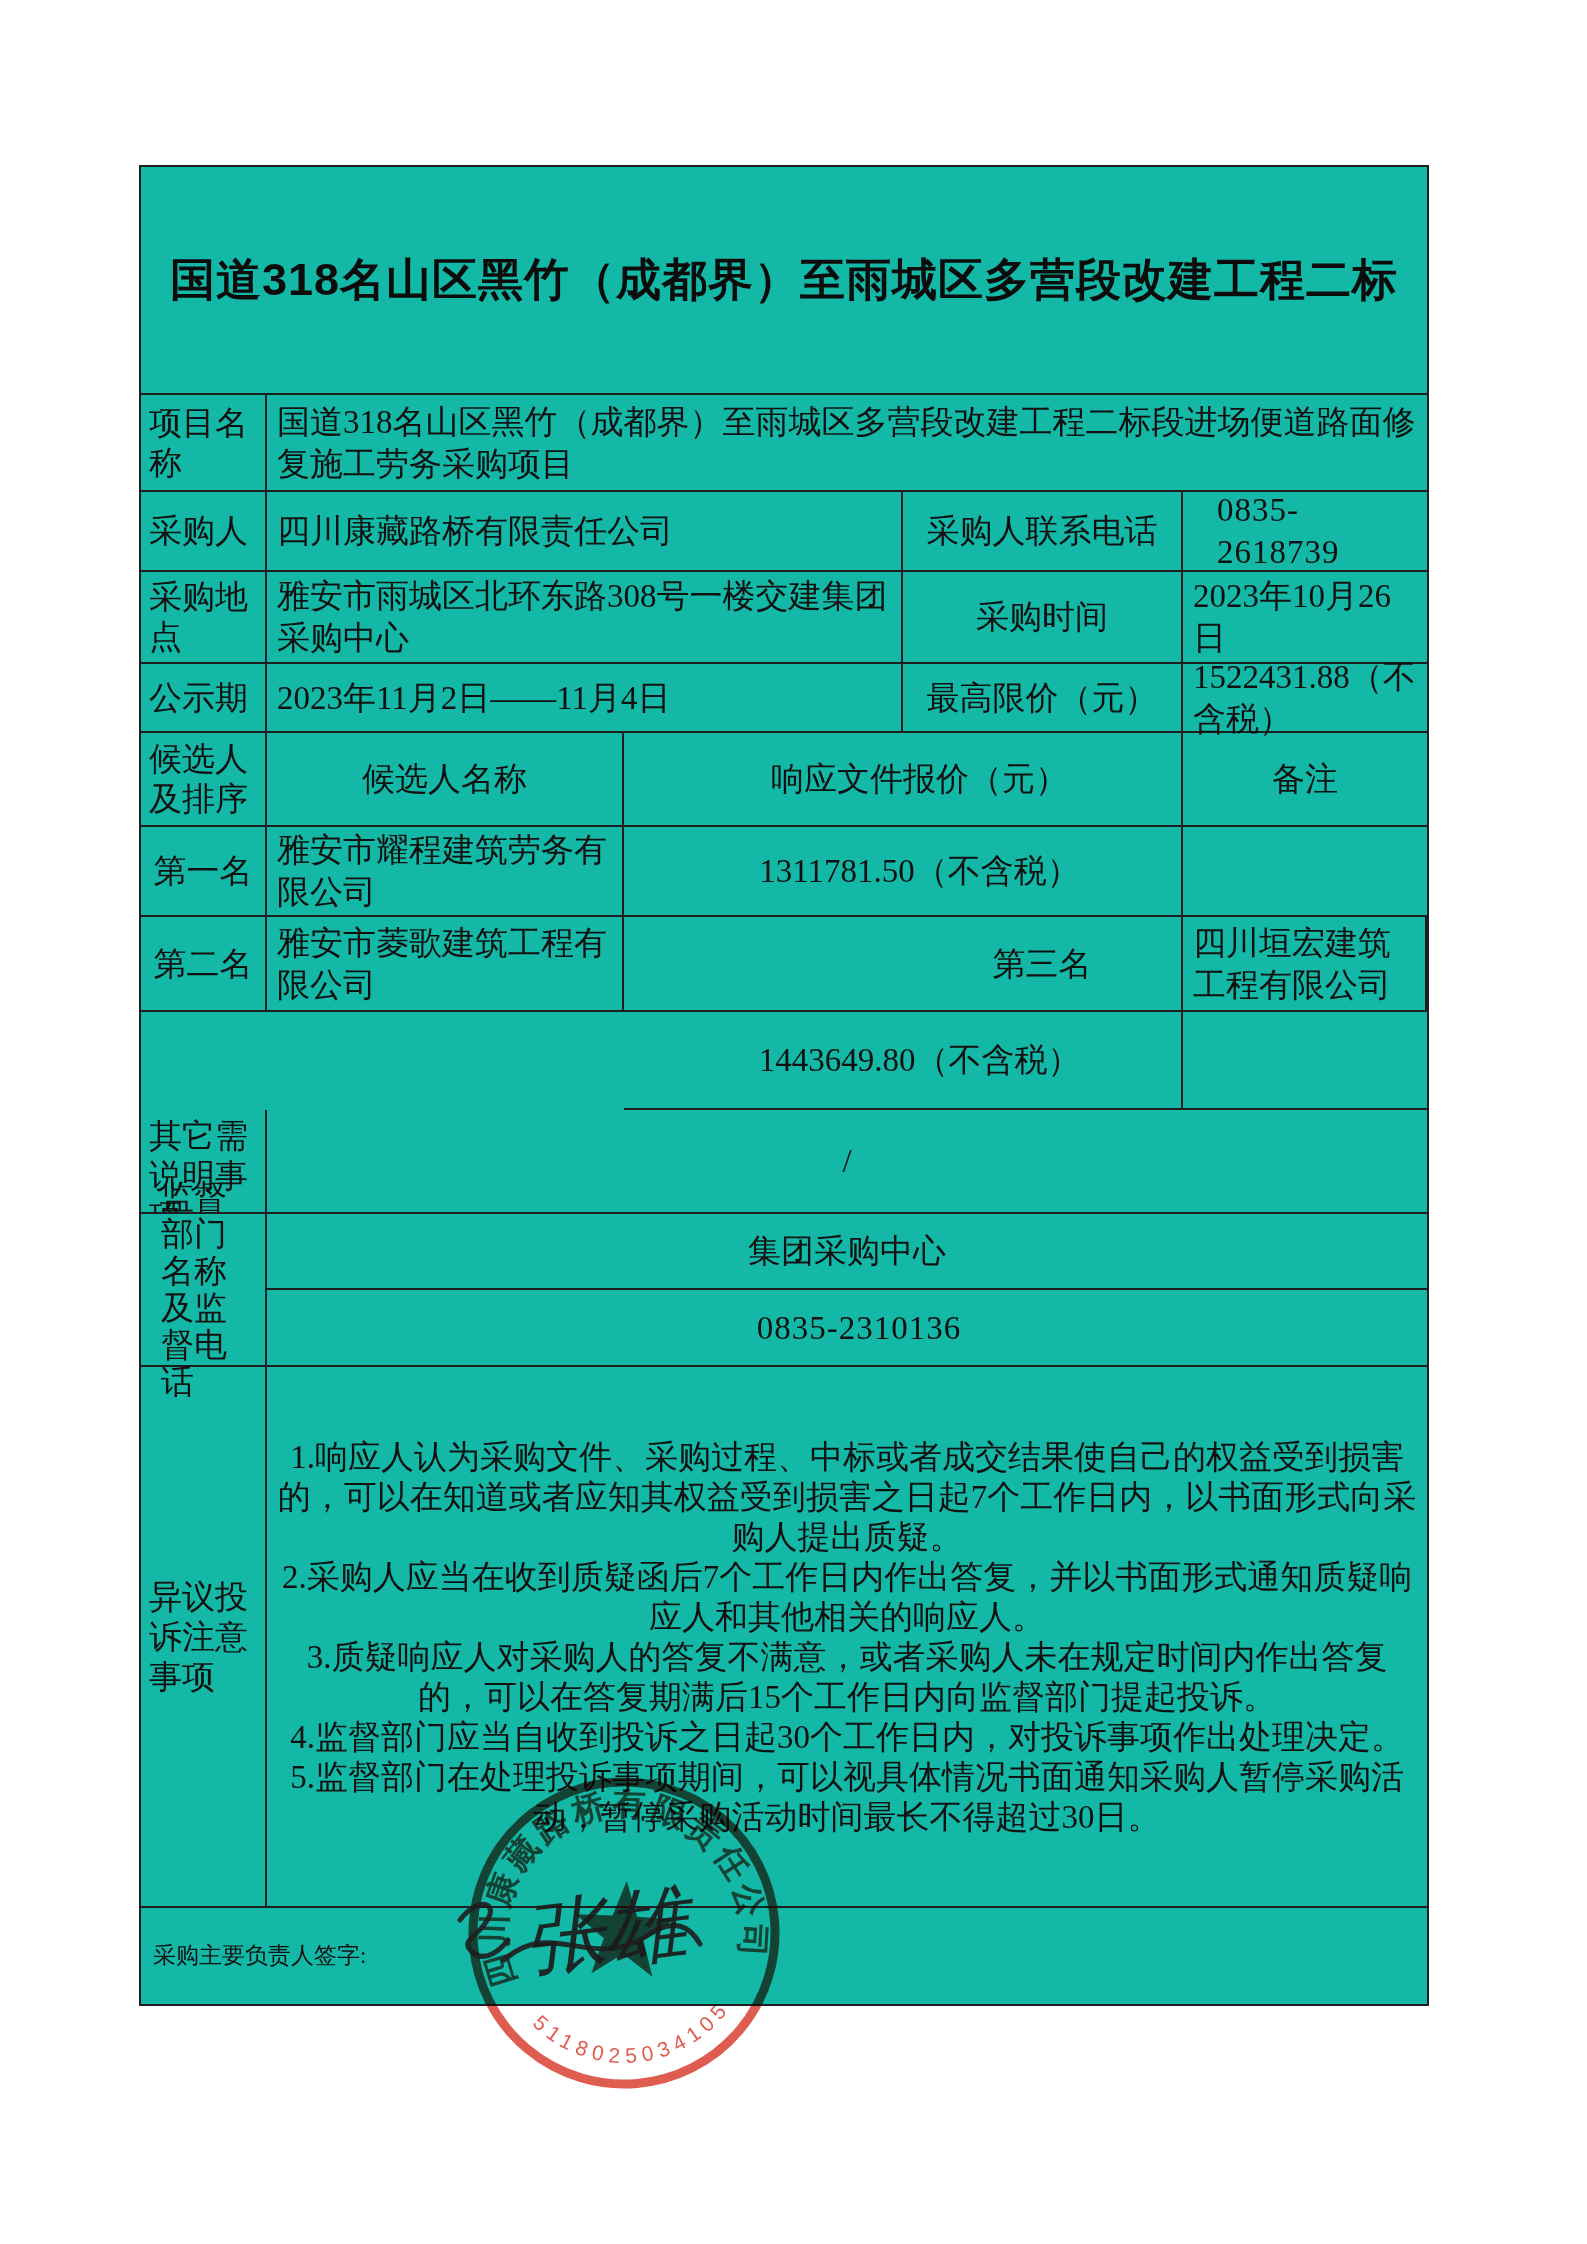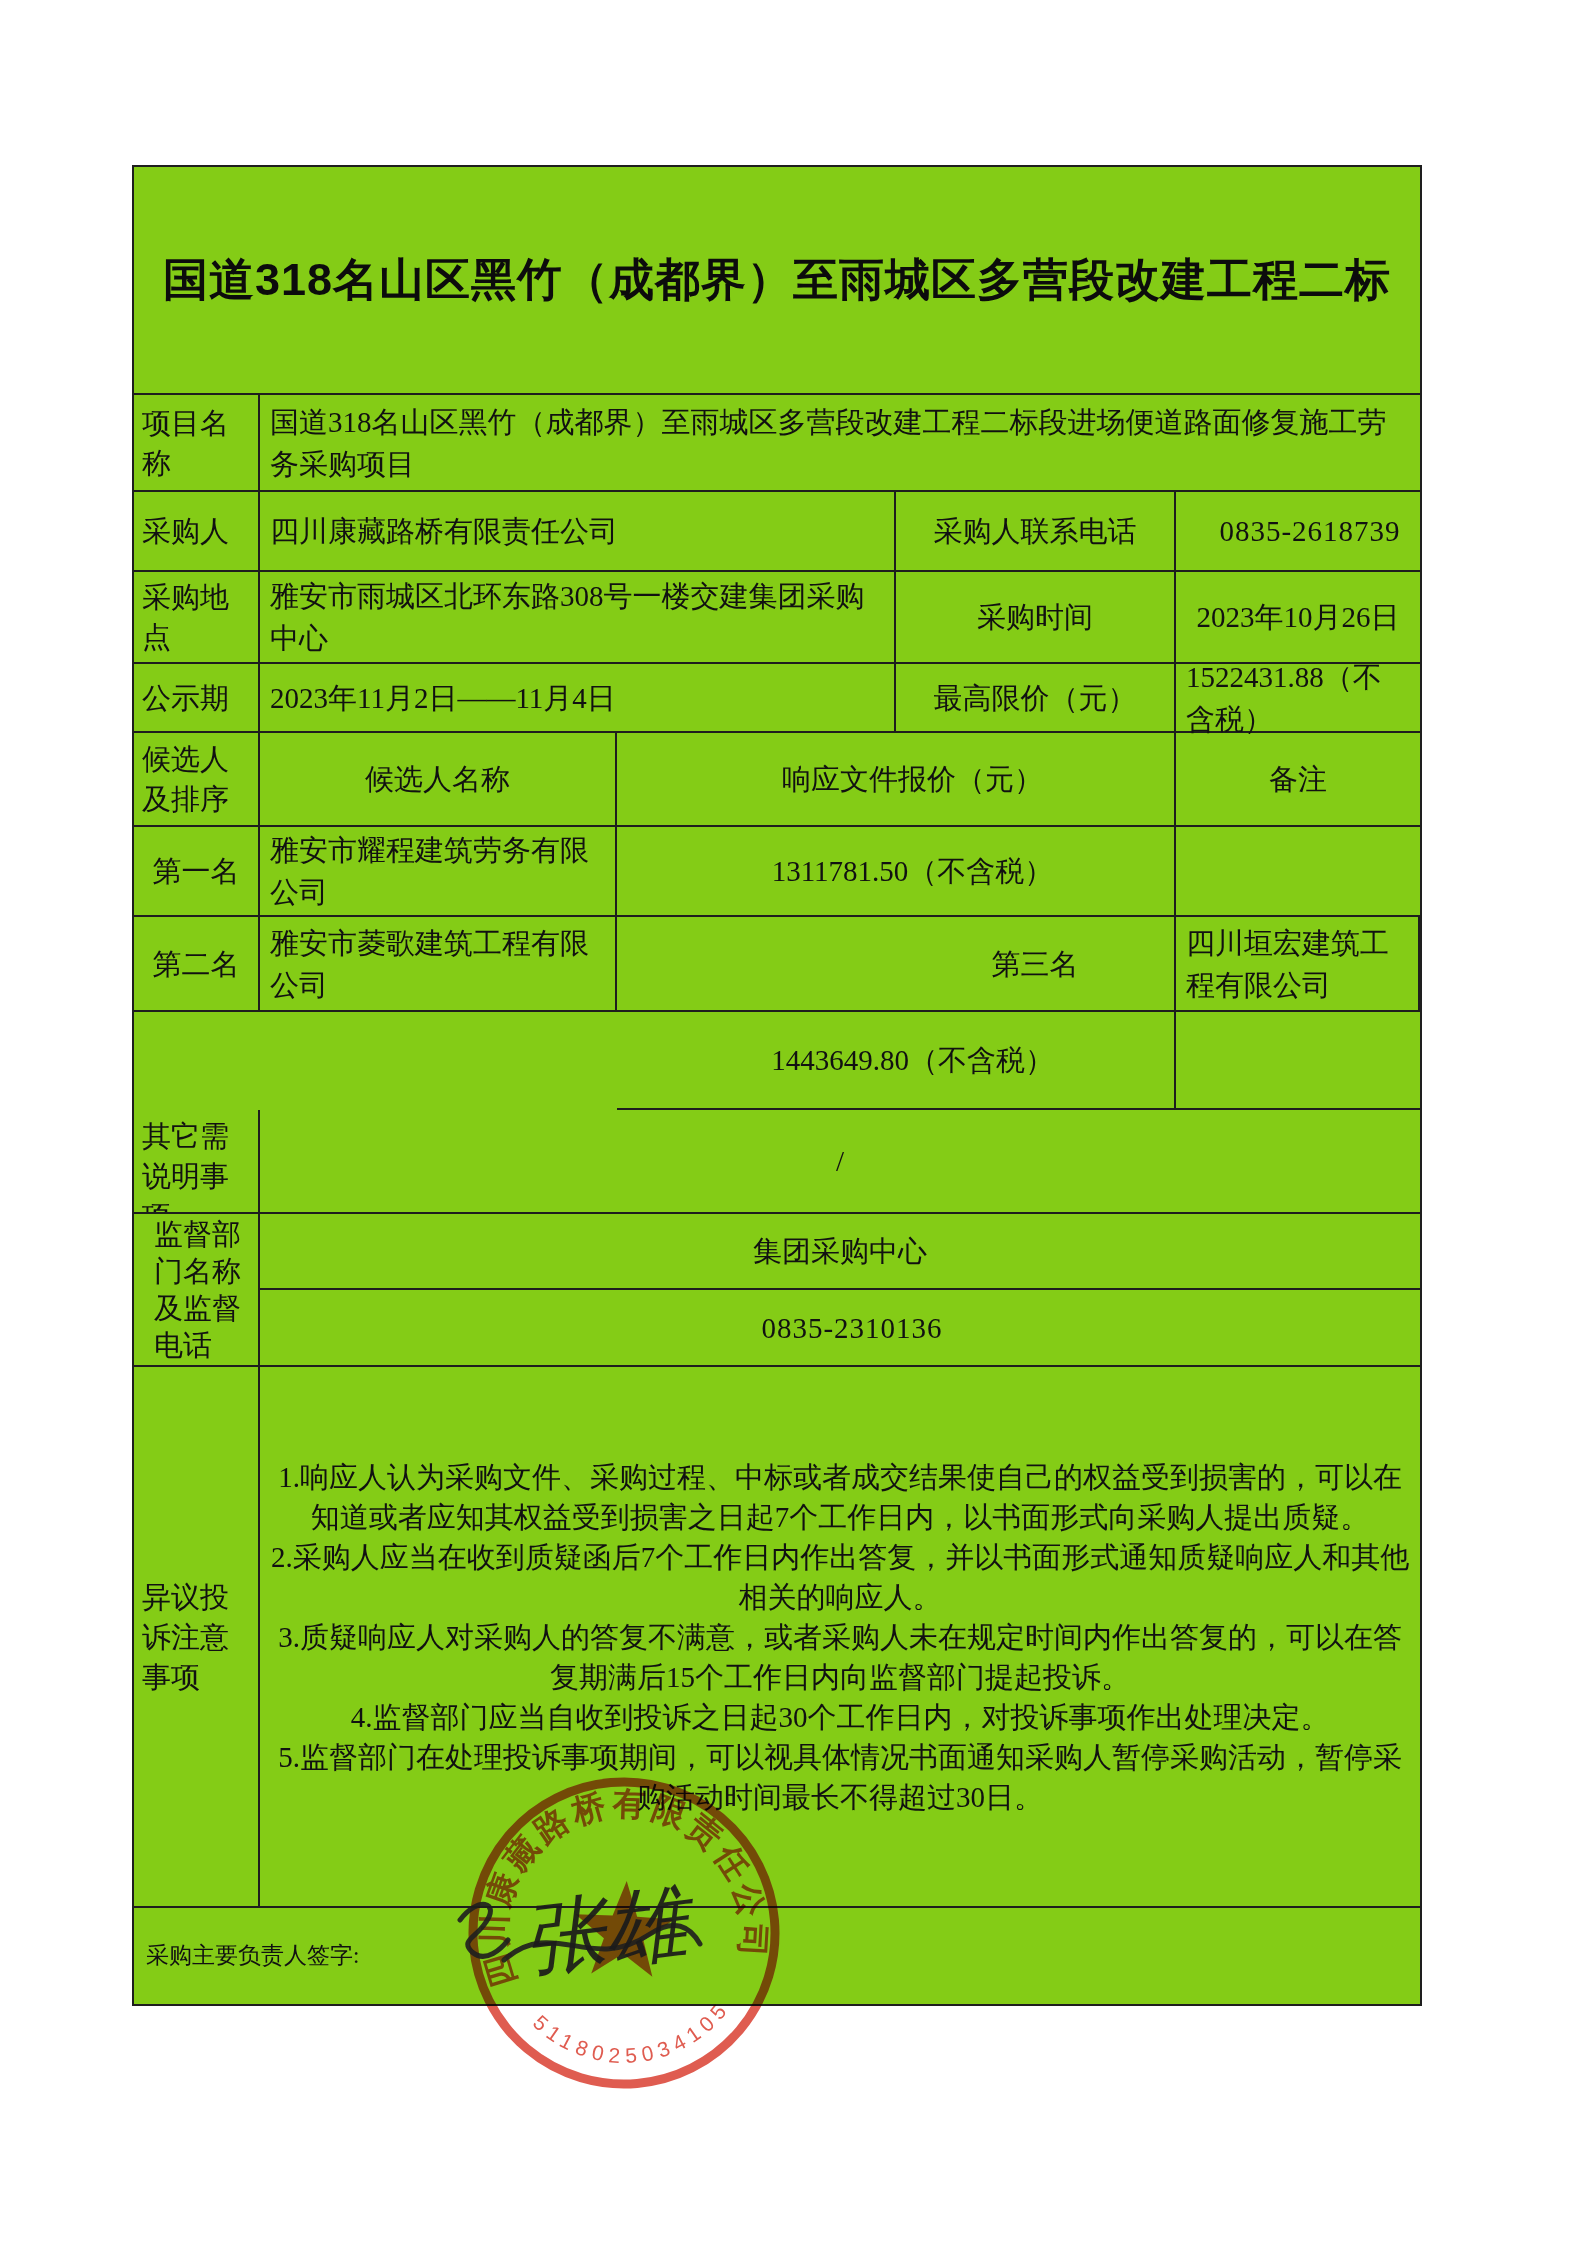--- a/index.html
+++ b/index.html
@@ -6,35 +6,35 @@
   body{background:#e9e9e9;}
   .page{
     position:relative;
     width:1587px;height:2244px;
     background:#ffffff;
     overflow:hidden;
     font-family:"Liberation Serif","DejaVu Serif",serif;
     color:#111;
   }
   .doc-table{
-    position:absolute;left:132px;top:165px;
+    position:absolute;left:139px;top:165px;
     width:1290px;height:1841px;
     box-sizing:border-box;
     border:2px solid #1e1e1e;
     display:grid;
     grid-template-columns:126px 357px 279px 280px 244px;
     grid-template-rows:228px 97px 80px 92px 69px 94px 90px 95px 98px 104px 76px 77px 541px 96px;
-    background:#84cc16;
+    background:#14b8a6;
   }
   .cell{
     box-sizing:border-box;
     border-right:2px solid #1e1e1e;
     border-bottom:2px solid #1e1e1e;
     display:flex;align-items:center;
-    font-size:29px;line-height:42px;
+    font-size:33px;line-height:42px;
     padding:4px 10px;
     position:relative;
   }
   .nr{border-right:none;}
   .nb{border-bottom:none;}
   .ctr{justify-content:center;text-align:left;}
   .lab{padding:4px 8px;line-height:40px;}
   .top{align-items:flex-start;padding-top:6px;overflow:hidden;}
   .title-cell{
     grid-column:1/6;

